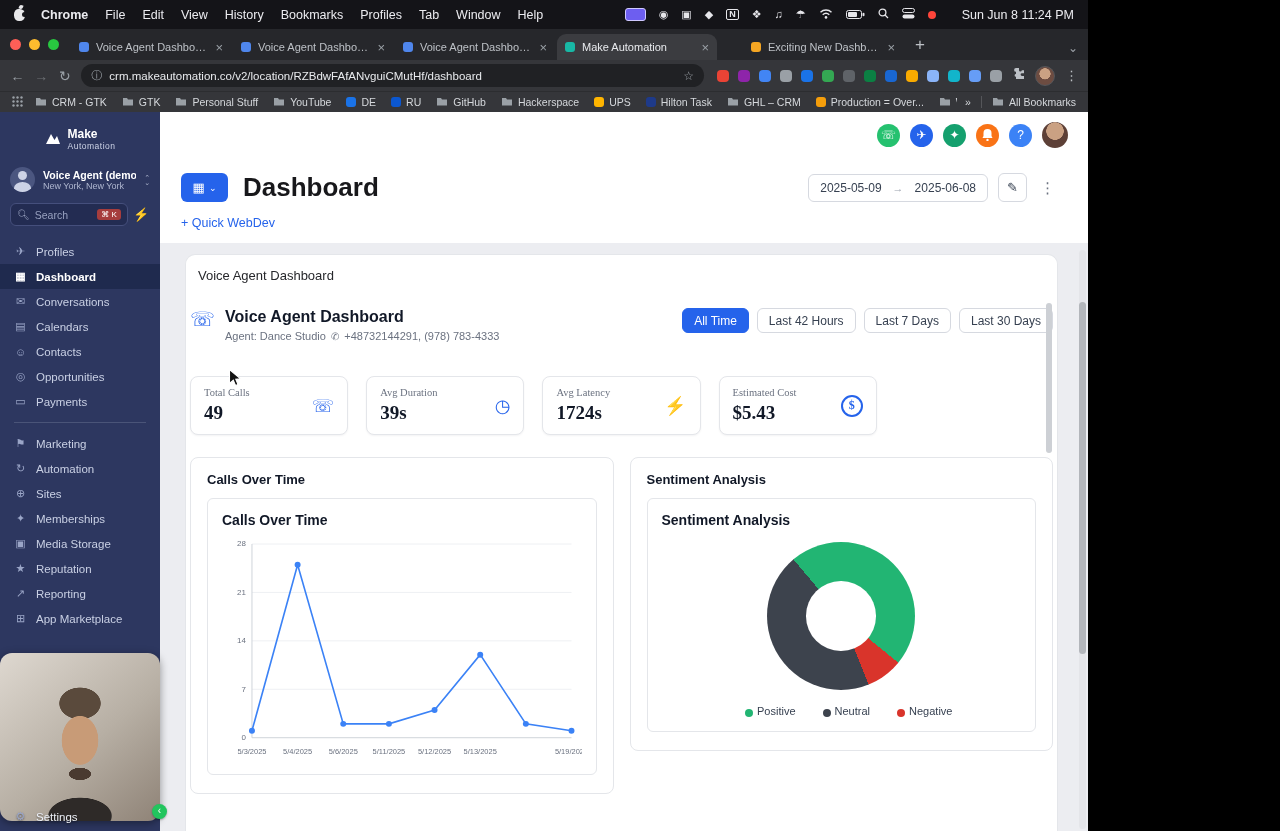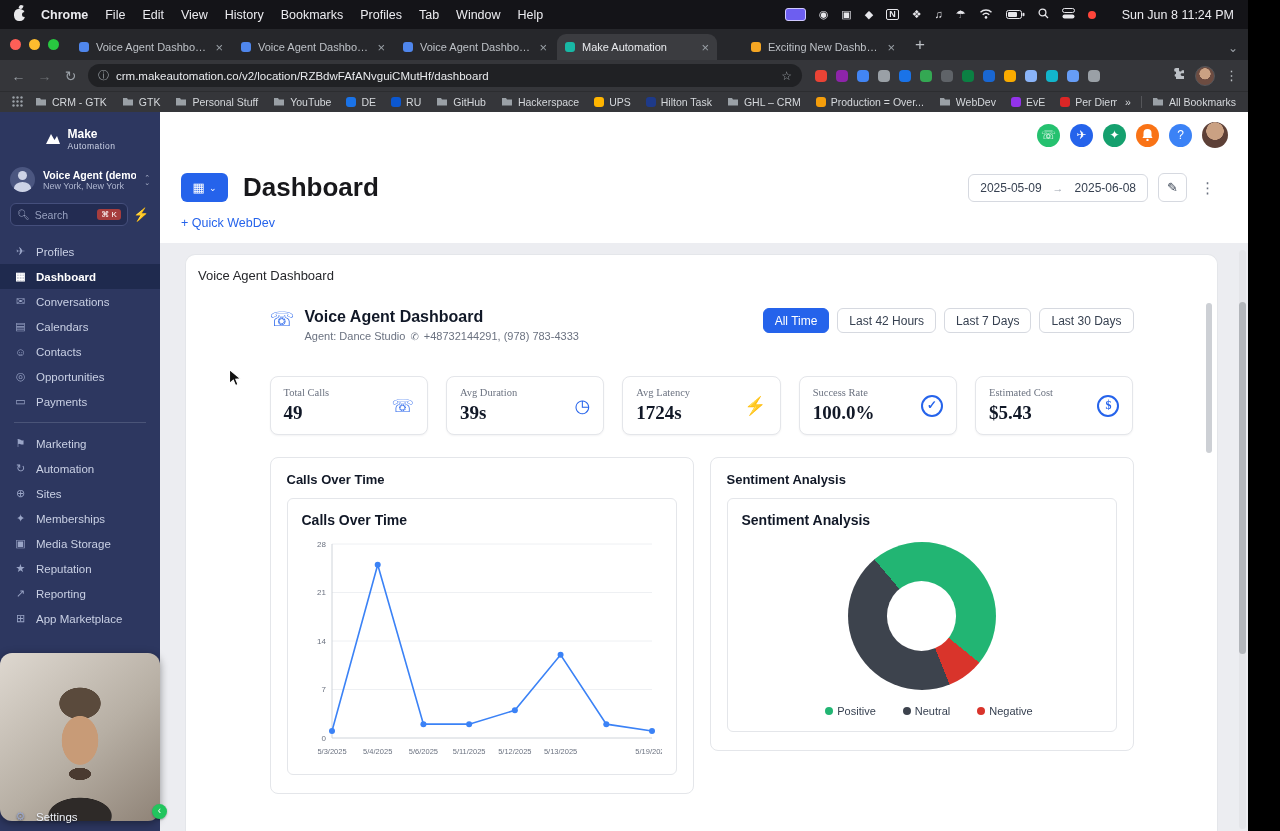--- a/index.html
+++ b/index.html
@@ -1,17 +1,17 @@
 <!DOCTYPE html>
 <html style="--accent: #2563eb; --sidebar: #2d3760;"><head>
 <meta charset="utf-8">
 <style>
   * { margin:0; padding:0; box-sizing:border-box; }
   body { background:#000; font-family:"Liberation Sans", sans-serif; }
-  .screen { position:relative; width:1248px; height:831px; overflow:hidden; background:#26272b; }
+  .screen { position:relative; width:1088px; height:831px; overflow:hidden; background:#26272b; }
 
   
   .menubar { height:29px; background:#141418; display:flex; align-items:center; padding:0 14px; color:#ececf0; font-size:12.5px; }
   .apple { position:relative; width:11px; height:12px; background:#e8e8ea; border-radius:42% 46% 45% 45%; margin-right:16px; flex:none; }
   .apple::before { content:""; position:absolute; top:-4px; left:5px; width:4px; height:4px; background:#e8e8ea; border-radius:60% 0 60% 0; transform:rotate(20deg); }
   .apple::after { content:""; position:absolute; right:-2px; top:3px; width:5px; height:5px; background:#141418; border-radius:50%; }
   .app-name { font-weight:bold; margin-right:17px; }
   .mb-item { margin-right:17px; }
   .mb-right { margin-left:auto; display:flex; align-items:center; gap:13px; }
   .mb-badge { width:21px; height:13px; background:#6d5ef0; border-radius:3px; border:1.5px solid #cfc9ff; }
@@ -137,21 +137,21 @@
   .chart-card-title { font-size:13px; font-weight:bold; color:#111827; }
   .chart-inner { border:1px solid #e4e6ea; border-radius:6px; margin-top:11px; padding:13px 14px 10px; }
   .chart-inner-title { font-size:14px; font-weight:bold; color:#111827; margin-bottom:6px; }
   .line-chart { width:100%; height:auto; display:block; }
   .line-chart .tick { font-size:8px; fill:#6b7280; }
   .line-chart .xtick { font-size:7.5px; fill:#6b7280; }
   .donut-wrap { display:flex; flex-direction:column; align-items:center; padding:8px 0 4px; }
   .donut { width:148px; height:148px; border-radius:50%; position:relative; }
   .donut::after { content:""; position:absolute; inset:26.5%; background:#fff; border-radius:50%; }
   .legend { display:flex; align-items:center; gap:12px; margin-top:15px; font-size:11px; color:#374151; }
-  .legend-item { display:flex; align-items:center;padding-left:15px; }
+  .legend-item { display:flex; align-items:flex-end;padding-left:15px; }
   .legend-dot { width:8px; height:8px; border-radius:50%; margin-right:4px; }
 
   
   .page-scrollbar { position:absolute; right:2px; top:138px; bottom:2px; width:7px; background:#e4e5e9; border-radius:4px; }
   .page-scroll-thumb { position:absolute; top:52px; width:7px; height:352px; background:#b3b6bb; border-radius:4px; }
   .card-scroll-thumb { position:absolute; right:5px; top:48px; width:6px; height:150px; background:#cdd0d5; border-radius:3px; }
 
   .cursor { position:absolute; left:228px; top:368px; z-index:50; pointer-events:none; }
 </style>
 </head>
@@ -579,27 +579,20 @@
                 </div>
                 <div class="stat-card">
                   <div>
                     <div class="stat-label">Avg Latency</div>
                     <div class="stat-value">1724s</div>
                   </div>
                   <span class="stat-ico">⚡</span>
                 </div>
                 <div class="stat-card">
                   <div>
-                    <div class="stat-label">Success Rate</div>
-                    <div class="stat-value">100.0%</div>
-                  </div>
-                  <span class="stat-ico circled">✓</span>
-                </div>
-                <div class="stat-card">
-                  <div>
                     <div class="stat-label">Estimated Cost</div>
                     <div class="stat-value">$5.43</div>
                   </div>
                   <span class="stat-ico circled">$</span>
                 </div>
               </div>
 
             <div class="charts">
               <div class="chart-card">
                 <div class="chart-card-title">Calls Over Time</div>

